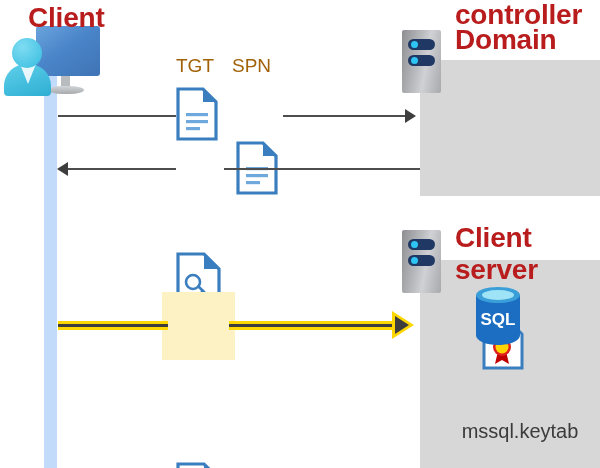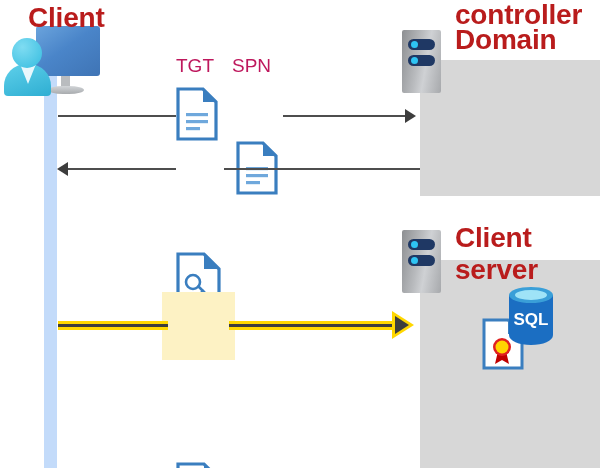--- a/index.html
+++ b/index.html
@@ -61,21 +61,21 @@
         #3d3d3d 62%,#ffd700 62%,#ffd700 100%);}
   .yarrow{width:0;height:0;border-top:14px solid transparent;border-bottom:14px solid transparent;
     border-left:22px solid #ffd700;}
   .yarrow-in{width:0;height:0;border-top:9px solid transparent;border-bottom:9px solid transparent;
     border-left:14px solid #3d3d3d;position:absolute;left:-19px;top:-9px;}
   .highlight{background:#fdf2c4;}
 
   
   .doc{position:relative;}
   .doc svg{display:block;}
-  .doc-label{font-size:19px;color:#be185d;}
+  .doc-label{font-size:19px;color:#a16207;}
 
   .file-name{font-size:20px;color:#3b3b3b;}
 </style>
 </head>
 <body>
 
 <div class="canvas">
 
   <div class="abs panel" id="dc-panel"></div>
   <div class="abs panel" id="linux-panel"></div>
@@ -179,23 +179,24 @@
   <div class="abs doc" style="left:482px;top:98px;">
     <svg width="42" height="52" viewBox="0 0 42 52">
       <path d="M2 2 H26 L40 16 V50 H2 Z" fill="#ffffff" stroke="#3a7ebf" stroke-width="3"></path>
       <path d="M26 2 L40 16 H26 Z" fill="#3a7ebf"></path>
       <path d="M16 33 L13 46 L20 42 L27 46 L24 33 Z" fill="#c00000"></path>
       <circle cx="20" cy="29" r="9" fill="#e02020"></circle>
       <circle cx="20" cy="29" r="6.5" fill="#ffd400"></circle>
     </svg>
   </div>
 
-  <div class="abs" style="left:505px;top:285px;">
+  <div class="abs" style="left:472px;top:285px;">
     <svg width="52" height="62" viewBox="0 0 52 62">
       <path d="M4 10 V50 C4 56 14 60 26 60 C38 60 48 56 48 50 V10 Z" fill="#1b6ec2"></path>
       <ellipse cx="26" cy="10" rx="22" ry="8" fill="#3a9fd8"></ellipse>
       <ellipse cx="26" cy="10" rx="16" ry="5" fill="#9fe3f7"></ellipse>
       <text x="26" y="40" text-anchor="middle" font-family="Liberation Sans, sans-serif" font-size="17" font-weight="bold" fill="#ffffff">SQL</text>
     </svg>
   </div>
 
+  <div class="abs file-name" style="left:440px;top:420px;width:160px;text-align:center;">mssql.keytab</div>
 
 </div>
 
 </body></html>

